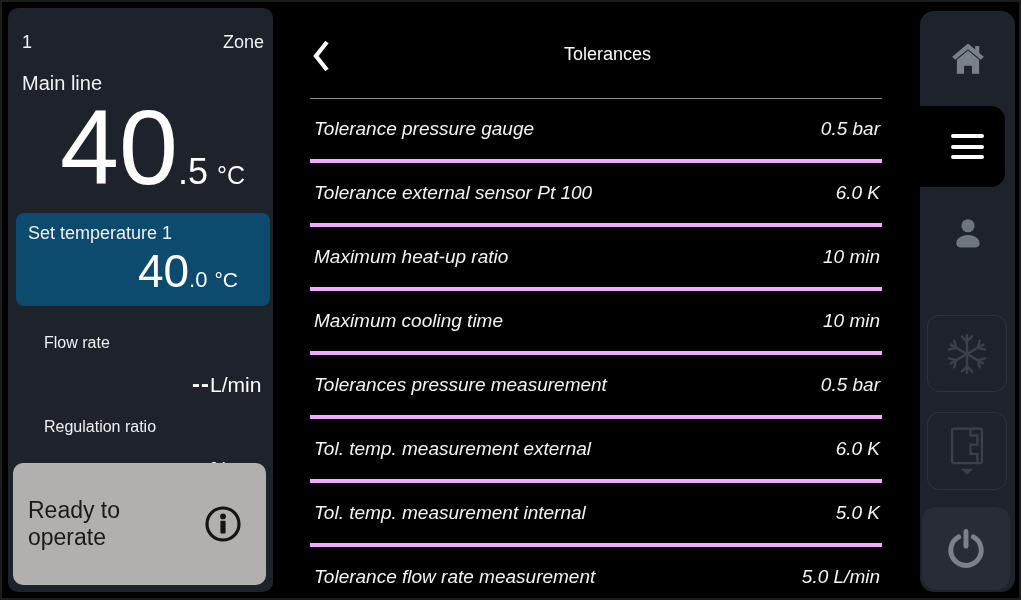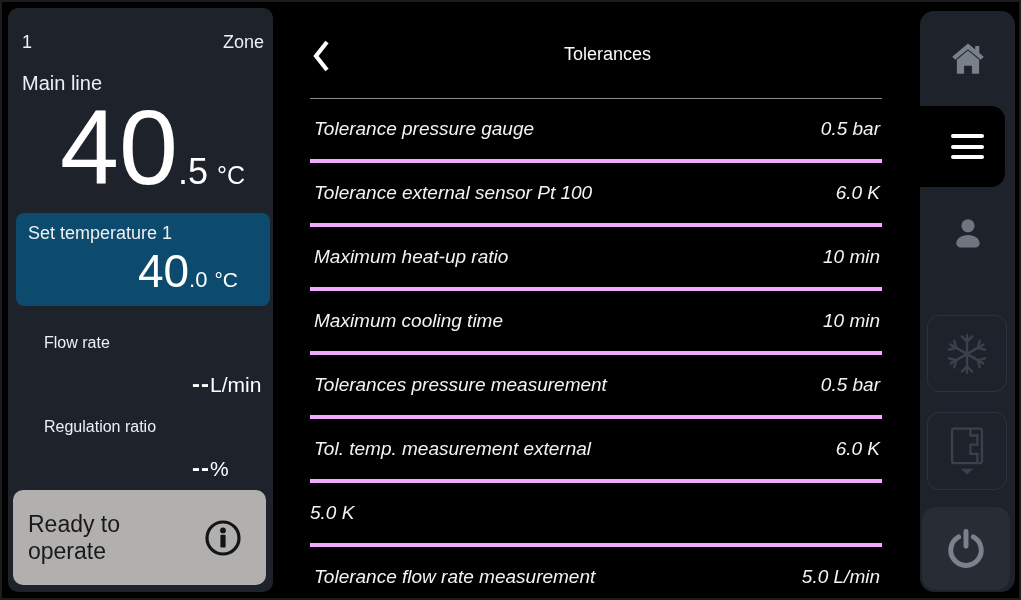--- a/index.html
+++ b/index.html
@@ -35,21 +35,21 @@
   .meas-label{position:absolute;left:20px;font-size:16px;margin-left:16px;}
   .flow-label{top:326px;}
   .reg-label{top:410px;}
   .meas-value{position:absolute;left:0;right:5px;display:flex;justify-content:flex-end;align-items:baseline;color:#fff;}
   .flow-value{top:362px;}
   .reg-value{top:446px;}
   .meas-value .dashes{font-size:24px;font-weight:700;letter-spacing:1px;}
   .meas-value .m-unit{width:58px;font-size:21px;}
 
   .status-bar{
-    position:absolute;left:5px;right:7px;bottom:7px;height:95px;
+    position:absolute;left:5px;right:7px;bottom:7px;height:122px;
     background:#b1b0af;border-radius:10px;
     display:flex;align-items:center;justify-content:space-between;
     padding:0 24px 0 15px;box-sizing:border-box;
     color:#191919;font-size:23px;
   }
 
   
   .back-button{position:absolute;left:304px;top:36px;width:36px;height:40px;display:flex;align-items:center;justify-content:center;cursor:pointer;}
   .page-title{position:absolute;left:310px;top:44px;width:595px;text-align:center;color:#fafafa;font-size:18px;}
   .header-divider{position:absolute;left:310px;top:98px;width:572px;height:1px;background:#8a8a8a;}
@@ -160,20 +160,21 @@
     <span class="row-label">Tolerances pressure measurement</span>
     <span class="row-value">0.5 bar</span>
   </div>
 
   <div class="row">
     <span class="row-label">Tol. temp. measurement external</span>
     <span class="row-value">6.0 K</span>
   </div>
 
   <div class="row">
+    <span class="row-label">Tol. temp. measurement internal</span>
     <span class="row-value">5.0 K</span>
   </div>
 
   <div class="row">
     <span class="row-label">Tolerance flow rate measurement</span>
     <span class="row-value">5.0 L/min</span>
   </div>
 </div>
 
 <div class="sidebar-panel"></div>

